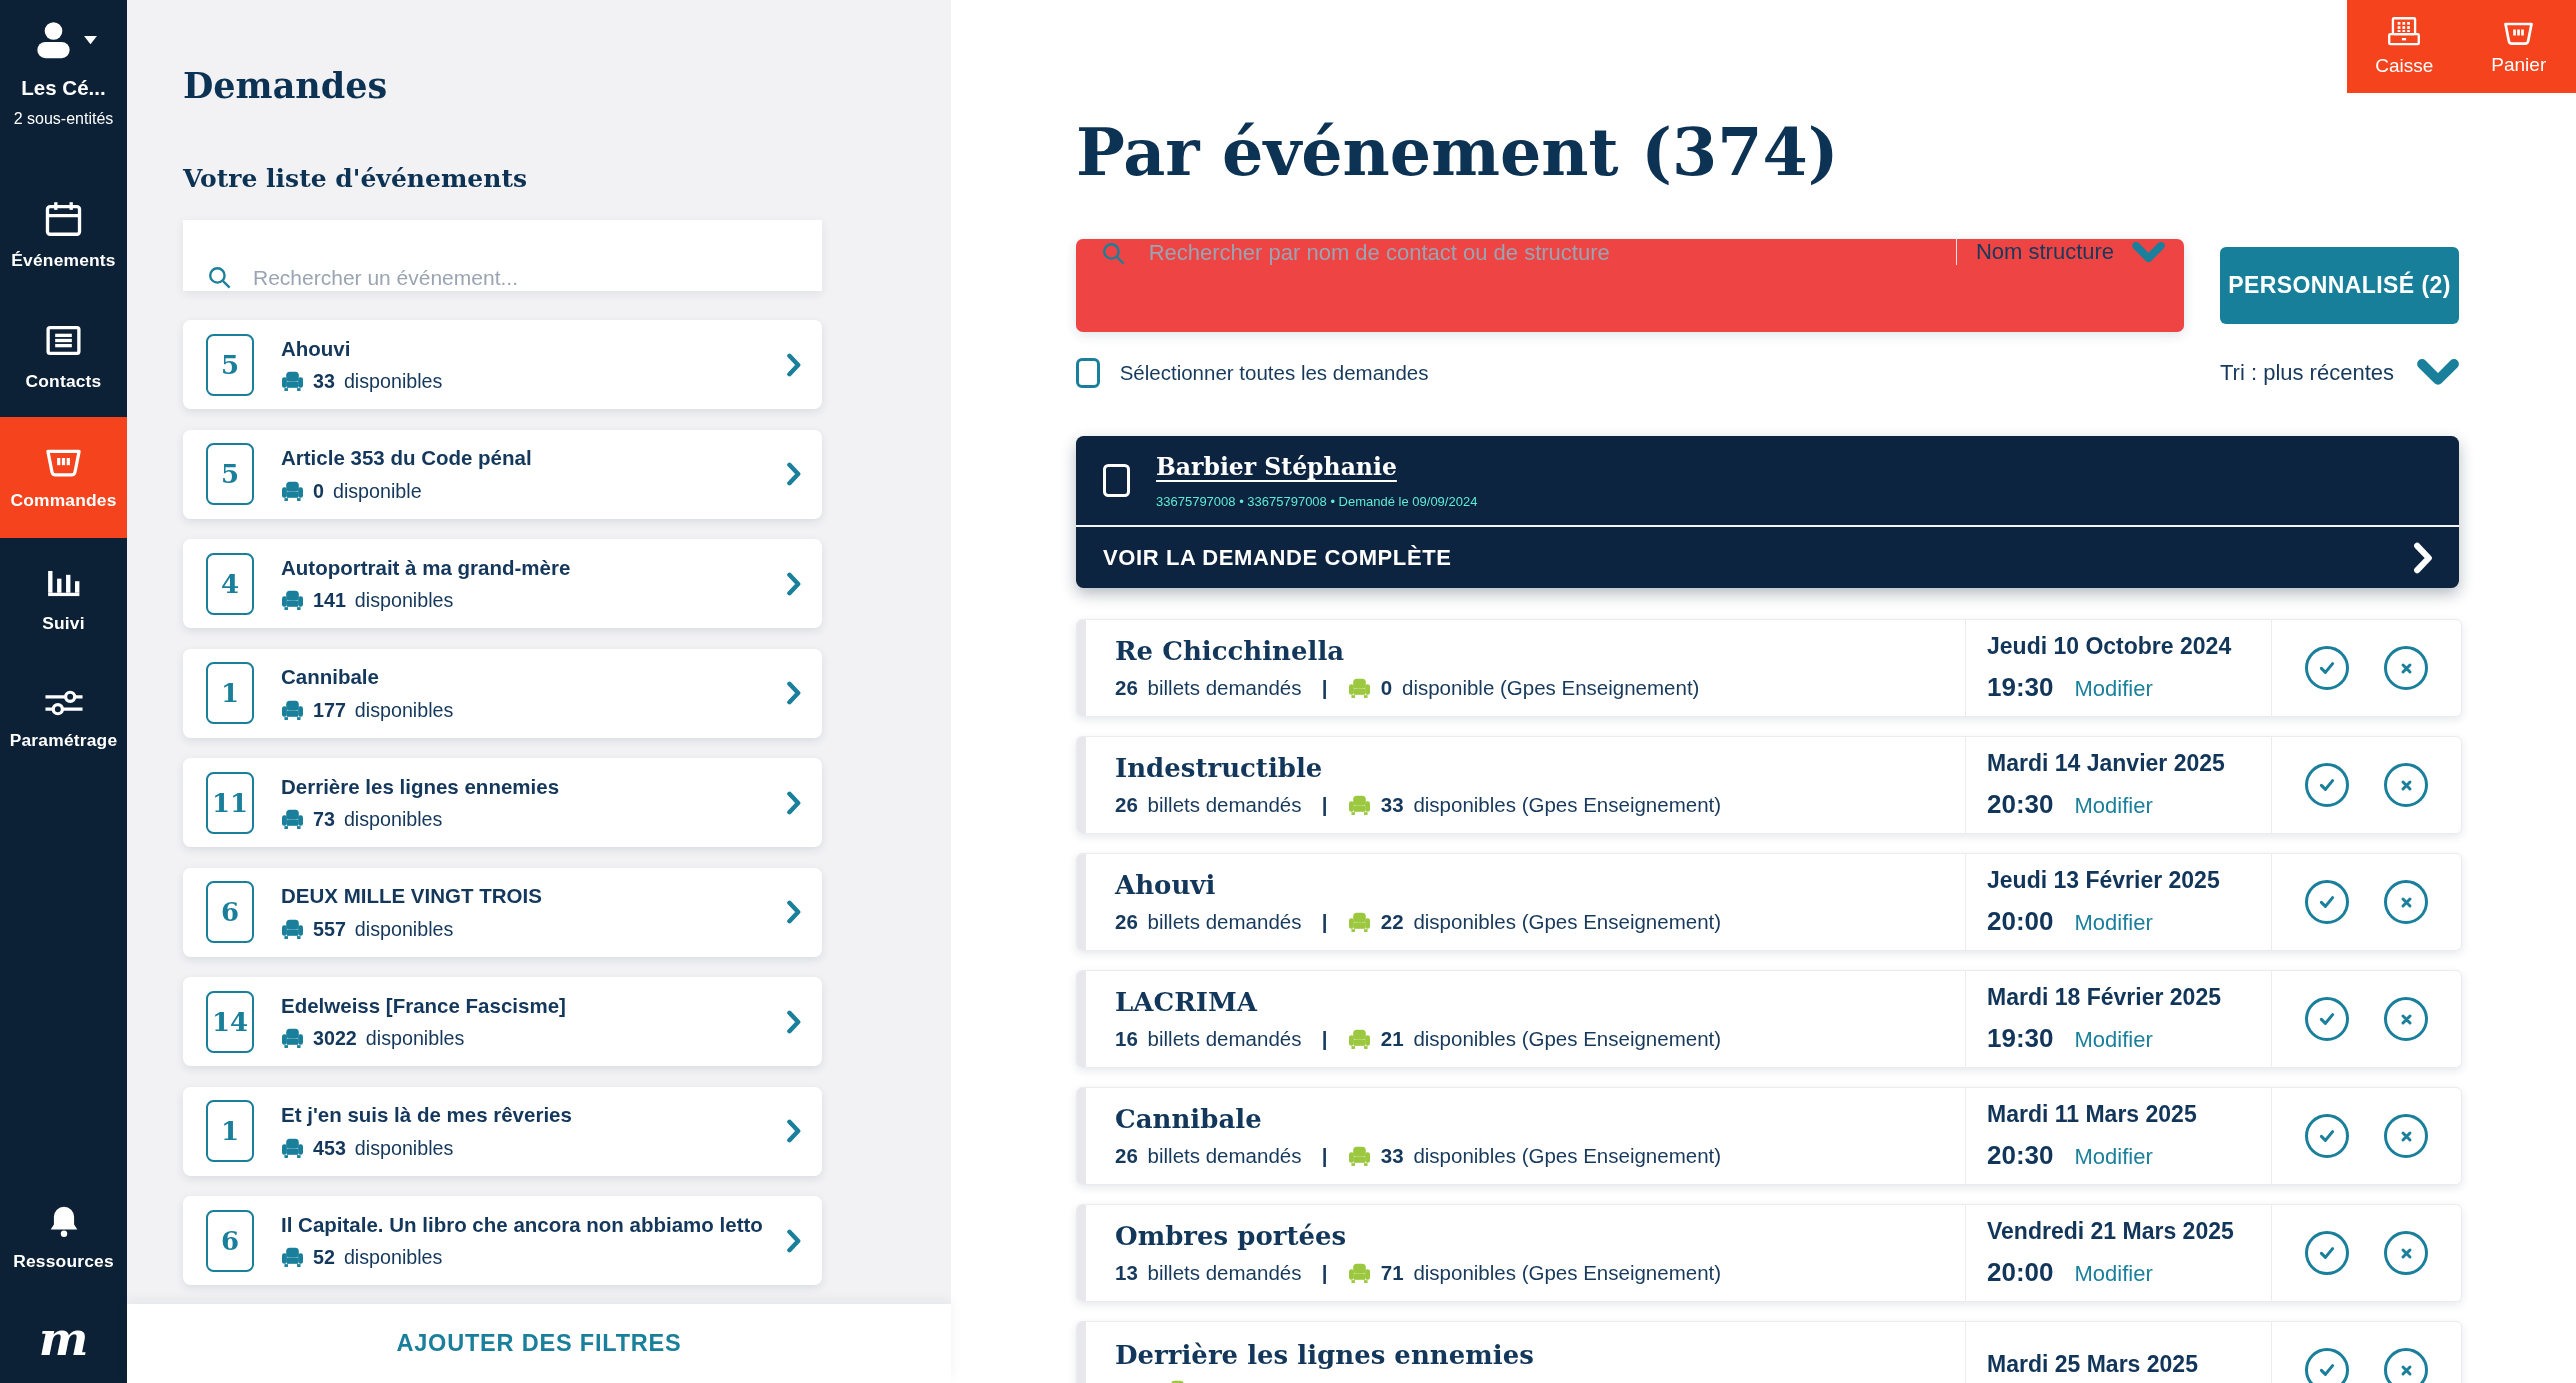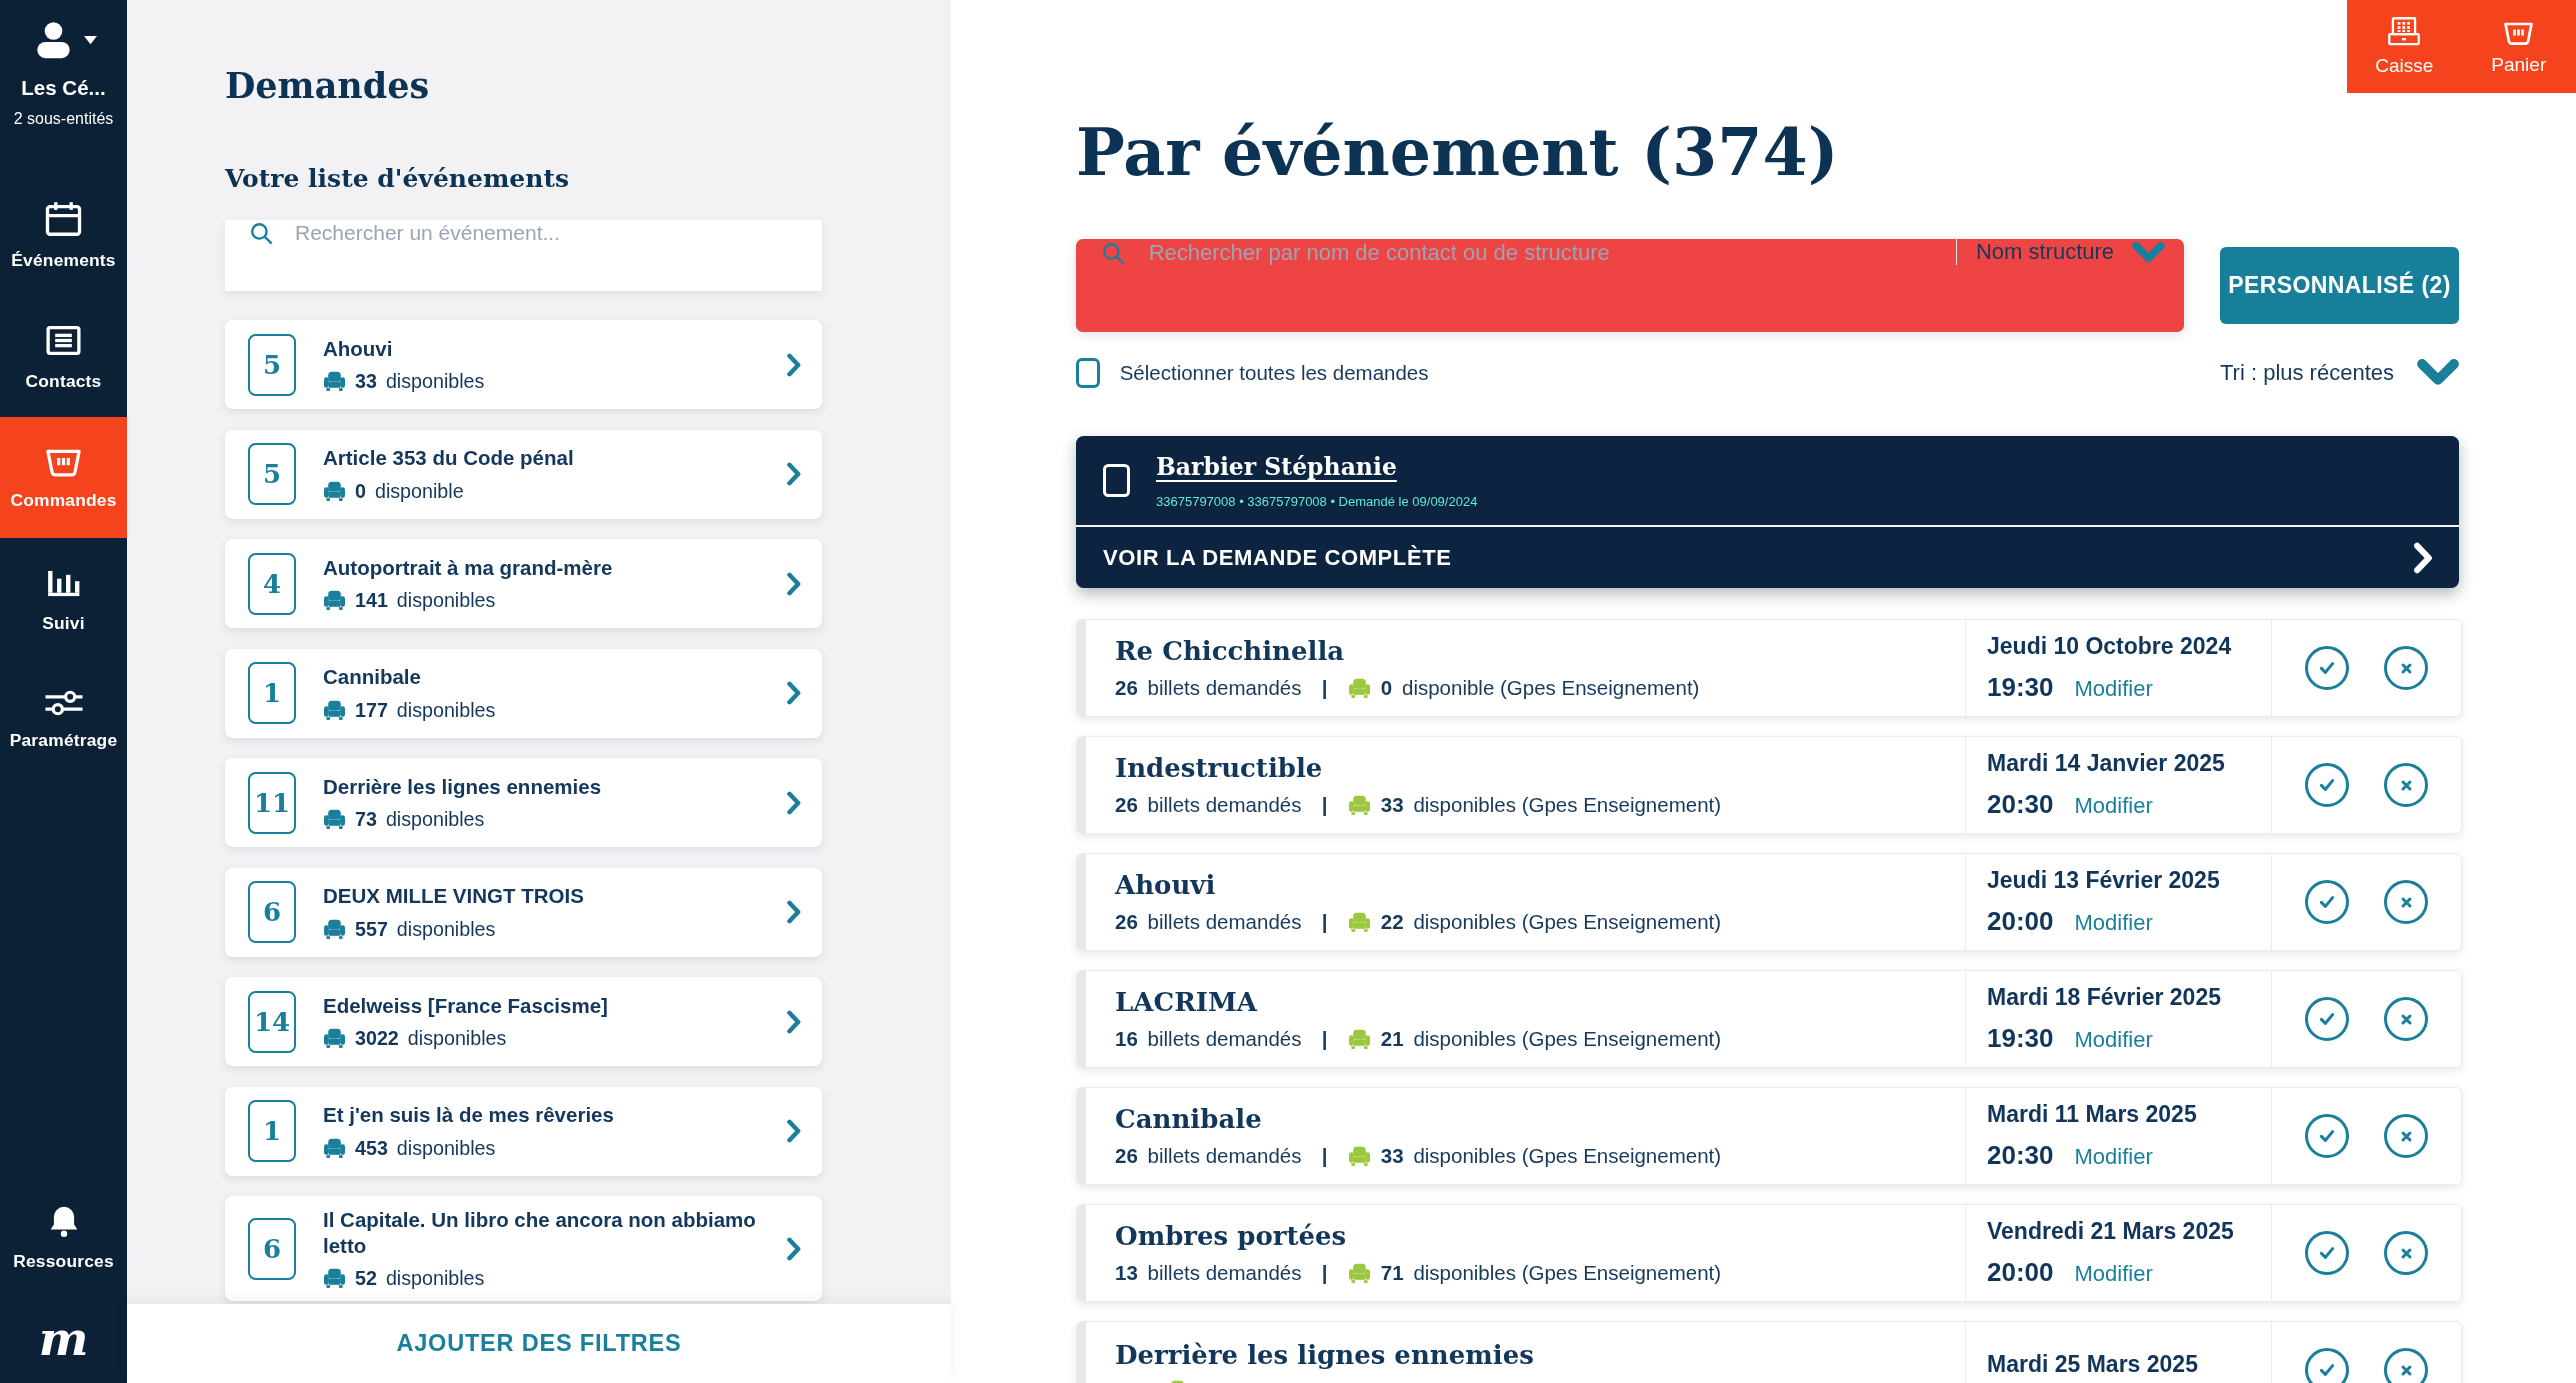--- a/index.html
+++ b/index.html
@@ -23,26 +23,26 @@
   .nav-item.active{background:#f4431d}
   .nav-bottom{margin-top:auto}
   .nav-bottom .nav-item{height:114px}
   .logo-cell{height:89px;display:flex;align-items:center;justify-content:center}
   .logo-m{font-family:"DejaVu Serif",serif;font-style:italic;font-weight:bold;font-size:47px;color:#fff}
   
   .left-panel{
     position:absolute;left:127px;top:0;width:824px;height:1383px;
     background:#f2f2f4;
   }
-  .lp-inner{padding:65px 129px 0 98px}
+  .lp-inner{padding:65px 129px 0 56px}
   .lp-title{font-family:"DejaVu Serif",serif;font-weight:bold;font-size:35px;color:#0c3254;margin:0 0 58px 0}
   .lp-subtitle{font-family:"DejaVu Serif",serif;font-weight:bold;font-size:25px;color:#0c3254;margin:0 0 27px 0}
   .lp-search{
     height:71px;background:#fff;border-radius:0;box-shadow:0 3px 9px rgba(20,40,70,.08);
-    display:flex;align-items:flex-start;padding:0 23px;gap:18px;margin-bottom:29px;
+    display:flex;align-items:flex-end;padding:0 23px;gap:18px;margin-bottom:29px;
   }
   .lp-search input{border:none;outline:none;background:transparent;flex:1;font-size:21px;color:#14375c;font-family:inherit}
   .lp-search input::placeholder{color:#9aa4b2}
   .lp-card{
     min-height:89px;background:#fff;border-radius:7.6px;box-shadow:0 3px 9px rgba(20,40,70,.10);
     display:flex;align-items:center;padding:10.6px 21px 10.6px 23px;margin-bottom:20.5px;box-sizing:border-box;cursor:pointer;
   }
   .lp-badge{
     width:44px;height:58px;border:2.3px solid #1a7f9b;border-radius:7.6px;flex:0 0 auto;
     display:flex;align-items:center;justify-content:center;

